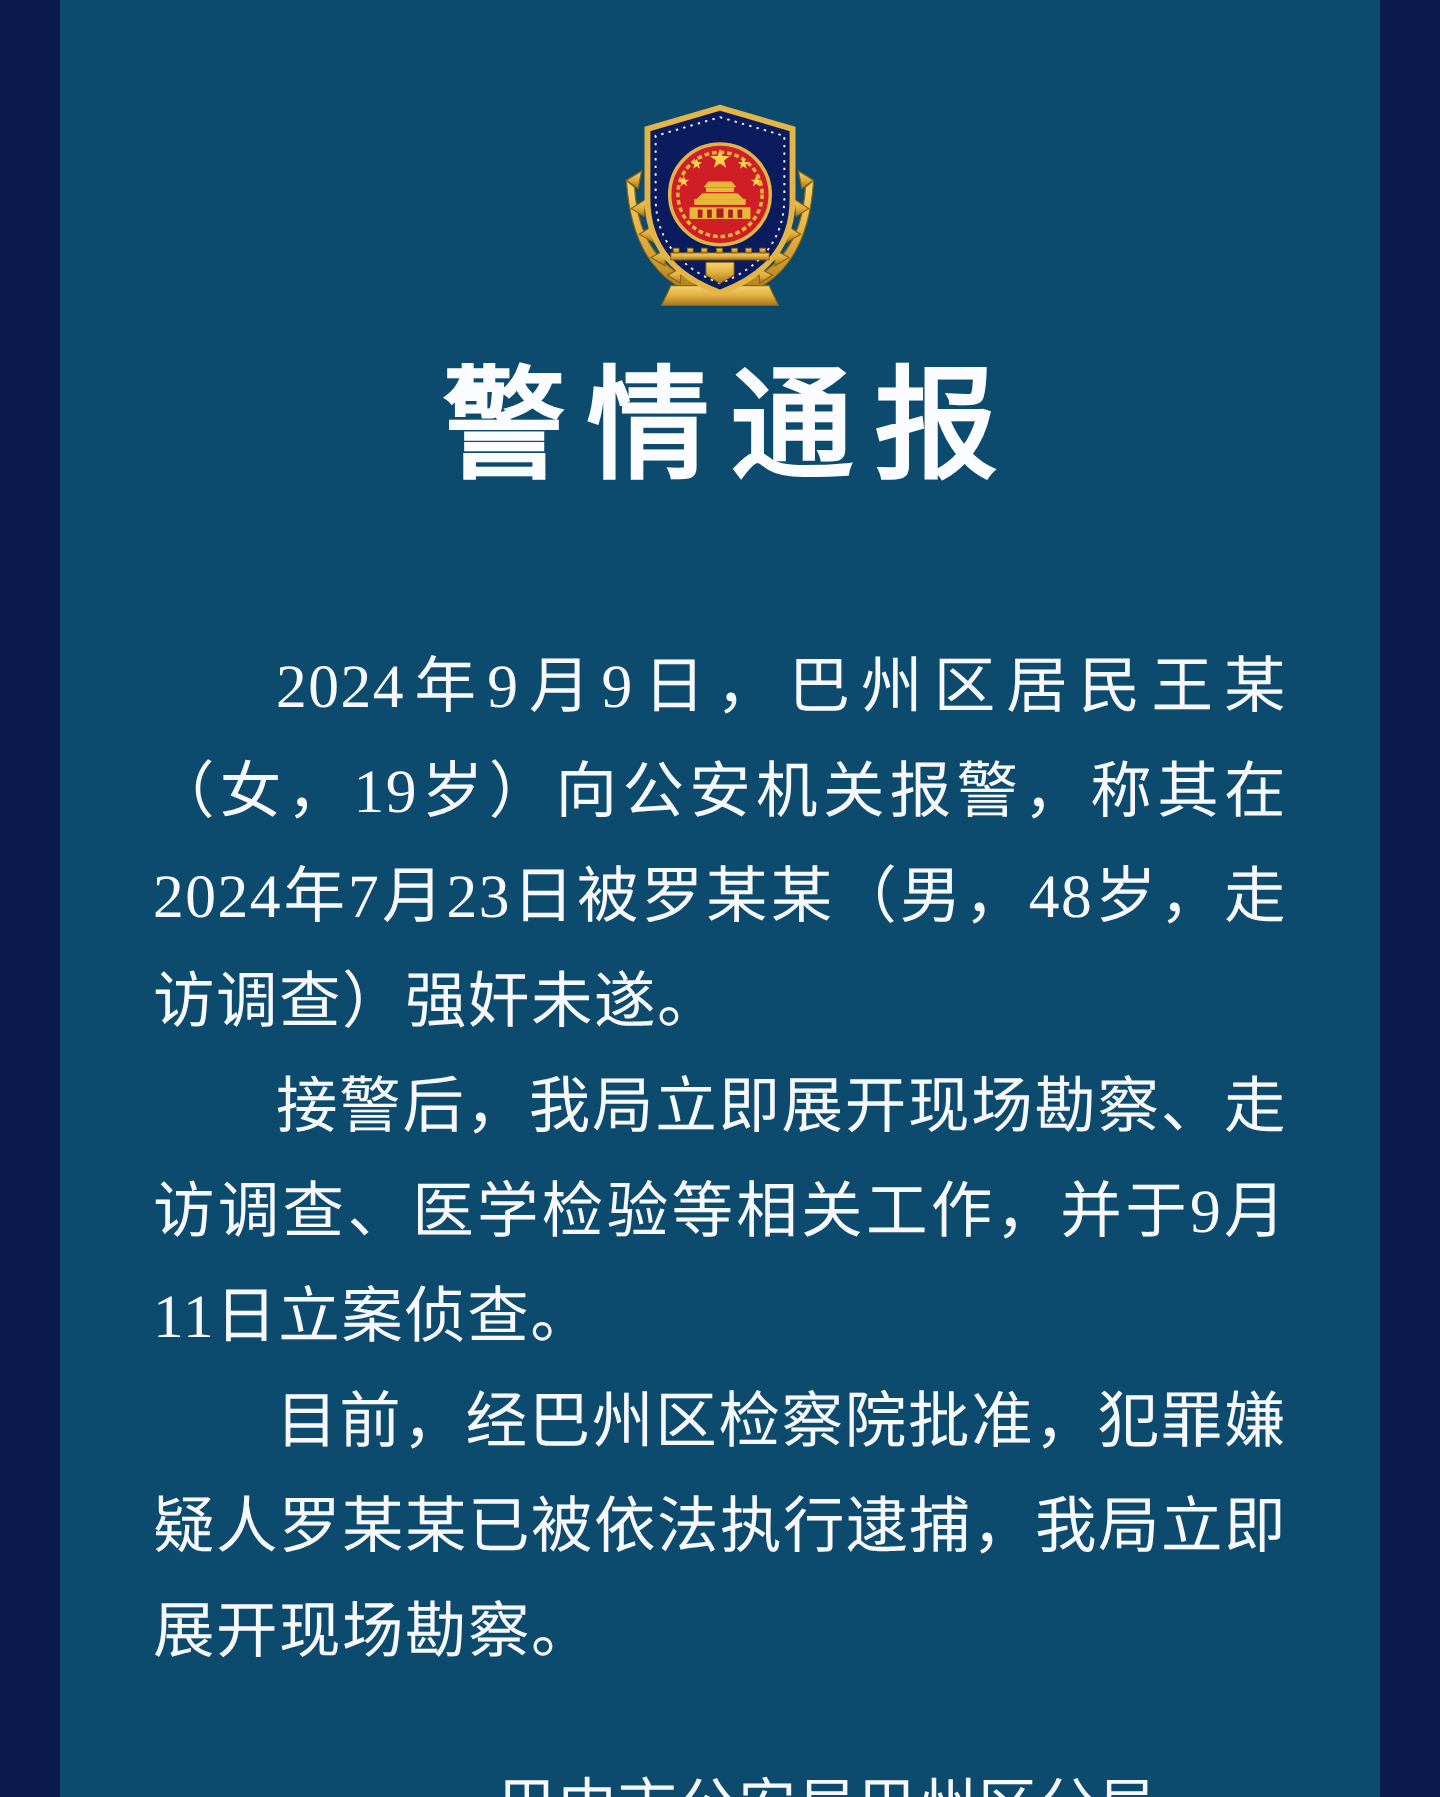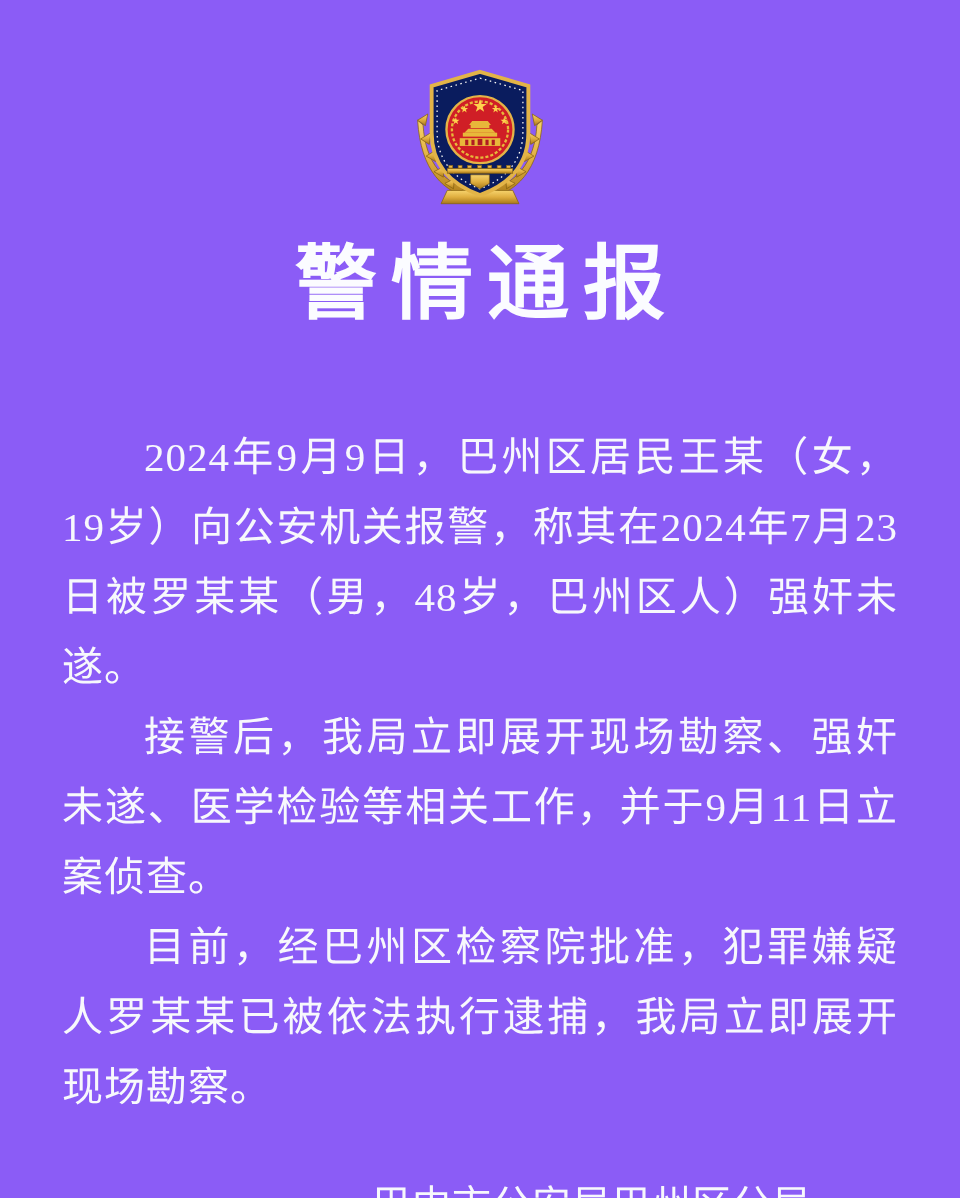--- a/index.html
+++ b/index.html
@@ -1,22 +1,22 @@
 <!DOCTYPE html>
 <html lang="zh-CN"><head>
 <meta charset="utf-8">
 <style>
   html, body { margin: 0; padding: 0; }
   body { background: #0a1a4f; }
   .page {
     position: relative;
-    width: 960px;
+    width: 880px;
     height: 1198px;
     margin: 0 auto;
-    background: #8b5cf6;
+    background: #0c4a6e;
     color: #f7f8fc;
     font-family: "Liberation Serif", "DejaVu Serif", serif;
     overflow: hidden;
   }
   .emblem-wrap {
     width: 156px;
     height: 162px;
     margin: 56px auto 0;
   }
   .emblem-wrap svg { display: block; width: 100%; height: 100%; }
@@ -125,22 +125,22 @@
         <rect x="122" y="134" width="5" height="4"></rect>
         <rect x="134" y="134" width="5" height="4"></rect>
         <path d="M88 146 L112 146 L112 157 L100 164 L88 157 Z"></path>
       </g>
     </svg>
   </div>
 
   <h1 class="title">警情通报</h1>
 
   <div class="body">
-    <p>2024年9月9日，巴州区居民王某（女，19岁）向公安机关报警，称其在2024年7月23日被罗某某（男，48岁，巴州区人）强奸未遂。</p>
-    <p>接警后，我局立即展开现场勘察、强奸未遂、医学检验等相关工作，并于9月11日立案侦查。</p>
+    <p>2024年9月9日，巴州区居民王某（女，19岁）向公安机关报警，称其在2024年7月23日被罗某某（男，48岁，走访调查）强奸未遂。</p>
+    <p>接警后，我局立即展开现场勘察、走访调查、医学检验等相关工作，并于9月11日立案侦查。</p>
     <p>目前，经巴州区检察院批准，犯罪嫌疑人罗某某已被依法执行逮捕，我局立即展开现场勘察。</p>
   </div>
 
   <div class="signature">
     <div class="sig-inner">
       <div class="sig-agency">巴中市公安局巴州区分局</div>
 
     </div>
   </div>
 

